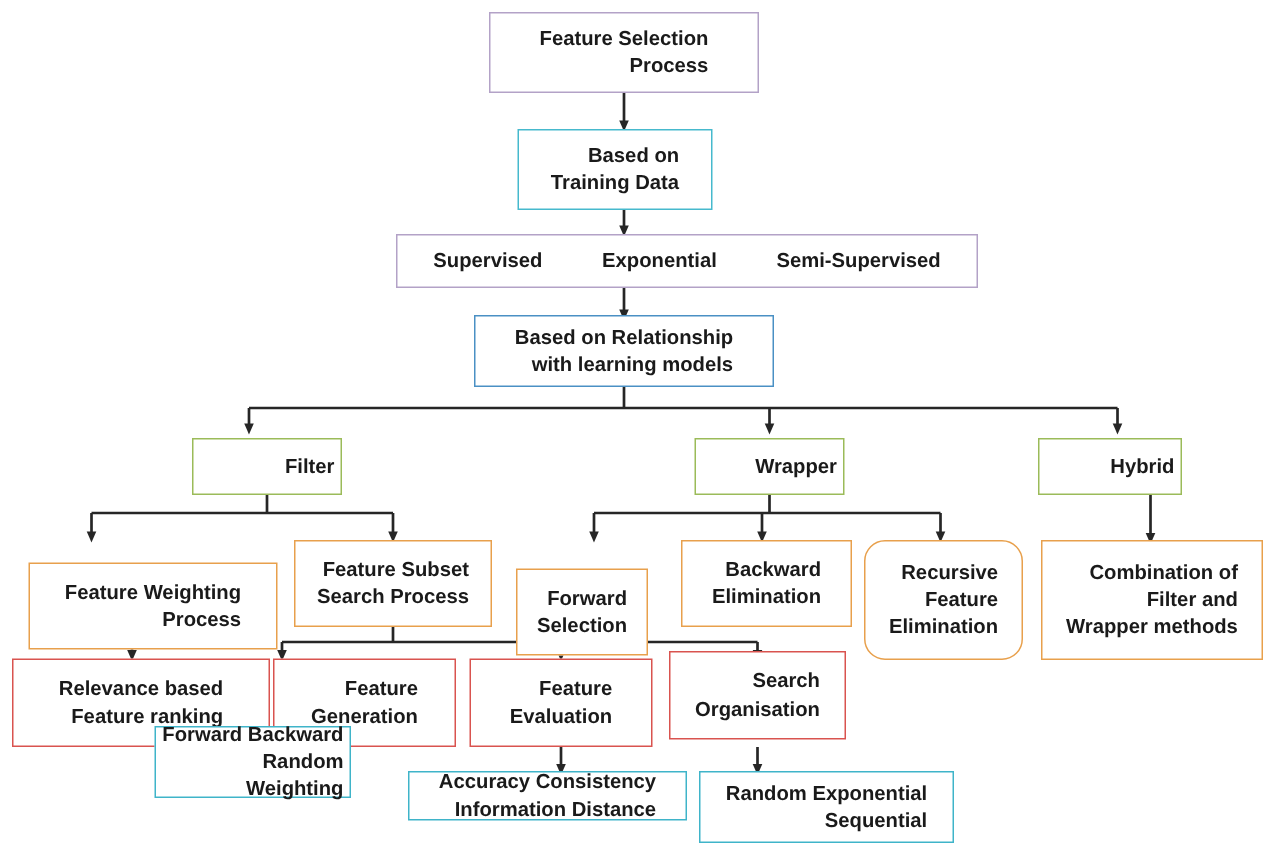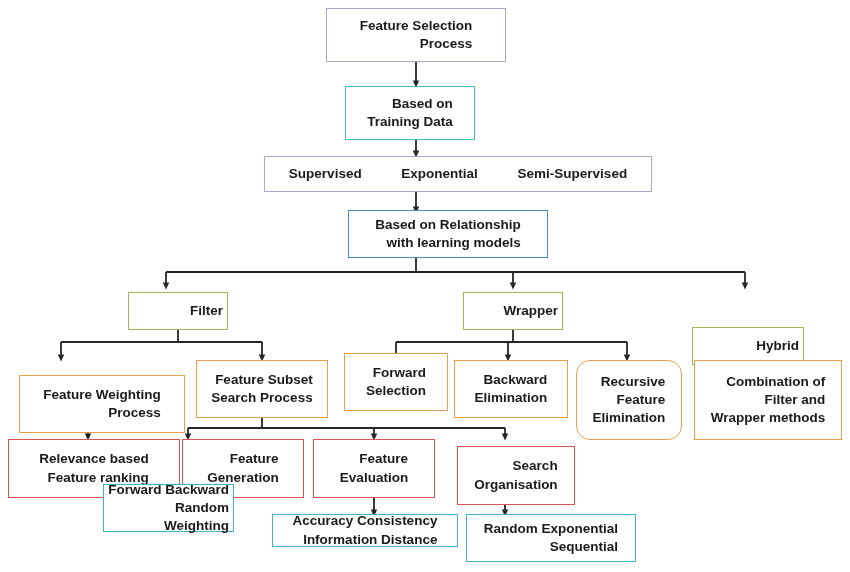--- a/index.html
+++ b/index.html
@@ -121,54 +121,54 @@
       <span class="lbl">Training Data</span>
     </span>
   </div>
 
   <div class="node purple row-split" style="left:222px; top:156px; width:388px; height:36px;margin-left:42px;">
     <span class="lbl">Supervised</span>
     <span class="lbl">Exponential</span>
     <span class="lbl">Semi-Supervised</span>
   </div>
 
-  <div class="node blue" style="left:316px; top:210px; width:200px; height:48px;margin-left:32px;">
+  <div class="node blue" style="left:316px; top:210px; width:200px; height:48px;">
     <span>
       <span class="lbl">Based on Relationship</span>
       <span class="lbl">with learning models</span>
     </span>
   </div>
 
   <div class="node green" style="left:128px; top:292px; width:100px; height:38px;">
     <span class="lbl">Filter</span>
   </div>
 
   <div class="node green" style="left:463px; top:292px; width:100px; height:38px;">
     <span class="lbl">Wrapper</span>
   </div>
 
-  <div class="node green" style="left:692px; top:292px; width:112px; height:38px;margin-top:35px;">
+  <div class="node green" style="left:692px; top:292px; width:96px; height:38px;">
     <span class="lbl">Hybrid</span>
   </div>
 
   <div class="node orange" style="left:19px; top:375px; width:166px; height:58px;">
     <span>
       <span class="lbl">Feature Weighting</span>
       <span class="lbl">Process</span>
     </span>
   </div>
 
   <div class="node orange" style="left:196px; top:360px; width:132px; height:58px;">
     <span>
       <span class="lbl">Feature Subset</span>
       <span class="lbl">Search Process</span>
     </span>
   </div>
 
-  <div class="node orange" style="left:344px; top:353px; width:104px; height:58px;">
+  <div class="node orange" style="left:344px; top:379px; width:88px; height:58px;">
     <span>
       <span class="lbl">Forward</span>
       <span class="lbl">Selection</span>
     </span>
   </div>
 
   <div class="node orange" style="left:454px; top:360px; width:114px; height:58px;">
     <span>
       <span class="lbl">Backward</span>
       <span class="lbl">Elimination</span>
@@ -205,21 +205,21 @@
     </span>
   </div>
 
   <div class="node red" style="left:313px; top:439px; width:122px; height:59px;">
     <span>
       <span class="lbl">Feature</span>
       <span class="lbl">Evaluation</span>
     </span>
   </div>
 
-  <div class="node red" style="left:446px; top:446px; width:118px; height:59px;margin-left:11px;">
+  <div class="node red" style="left:446px; top:434px; width:118px; height:59px;">
     <span>
       <span class="lbl">Search</span>
       <span class="lbl">Organisation</span>
     </span>
   </div>
 
   <div class="node teal" style="left:103px; top:484px; width:131px; height:48px;">
     <span>
       <span class="lbl">Forward Backward</span>
       <span class="lbl">Random Weighting</span>

